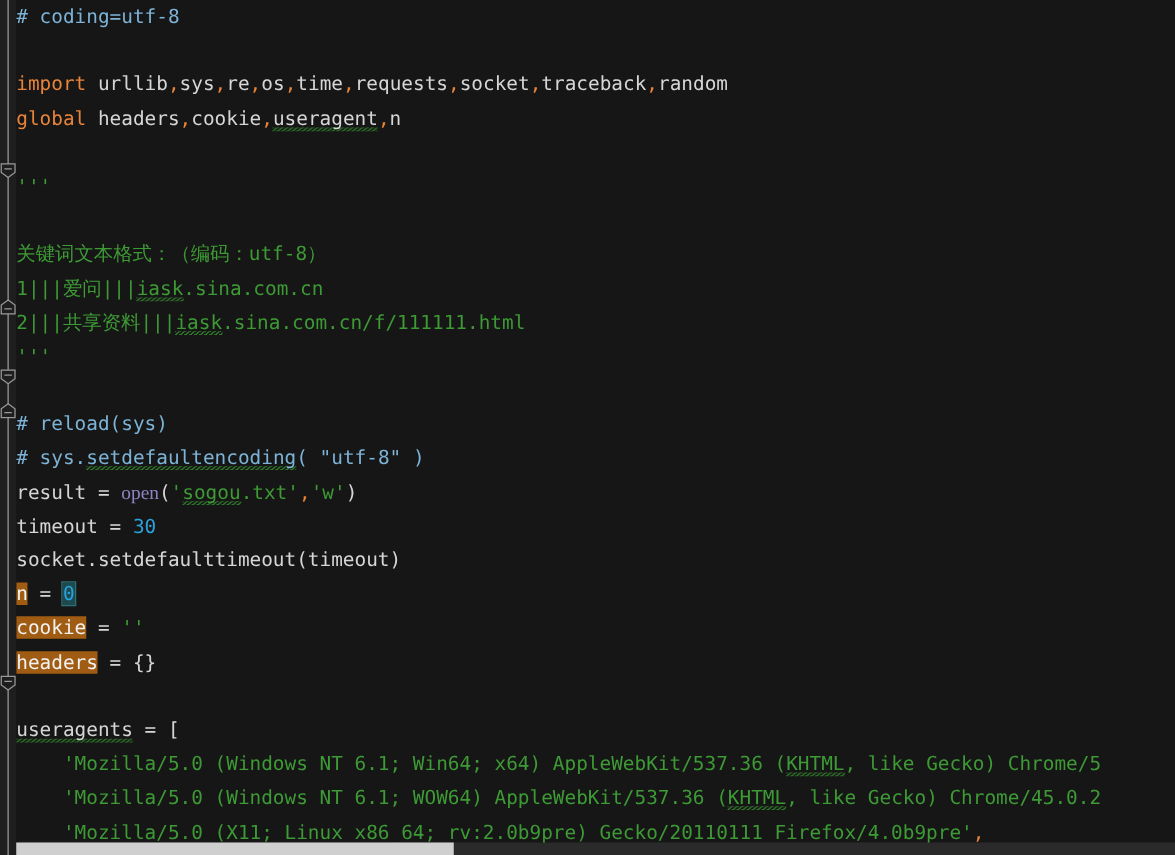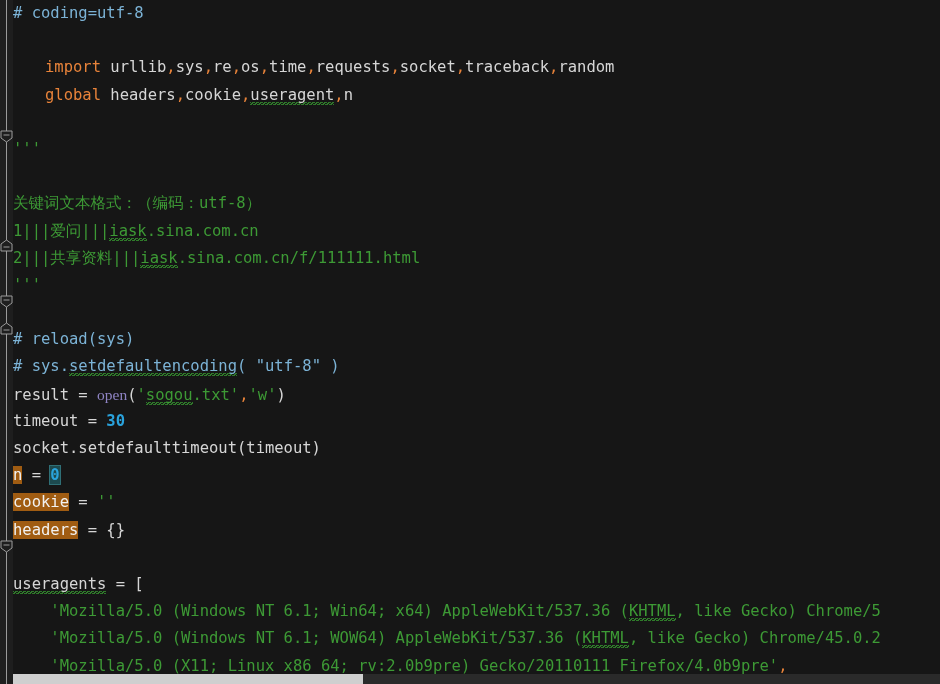--- a/index.html
+++ b/index.html
@@ -64,24 +64,24 @@
     z-index: 1;
   }
   .line {
     height: 27.2px;
     white-space: pre;
     position: relative;
   }
 
   
   .tok-comment  { color: #7cb3d6; }
-  .tok-keyword  { color: #e8833a; margin-left: 32px; }
+  .tok-keyword  { color: #e8833a; }
   .tok-ident    { color: #d6d6d6; text-align: center; }
   .tok-string   { color: #3d9a35; }
-  .tok-number   { color: #2aa3dd; font-weight: bold; }
+  .tok-number   { color: #2aa3dd; }
   .tok-builtin  { color: #8f84c4; font-family: Liberation Serif, serif; }
   .tok-punct    { color: #d6d6d6; }
   .tok-comma    { color: #e8833a; }
   .tok-docstr   { color: #3d9a35; }
   .squiggle-green {
     background-image:
       repeating-linear-gradient(135deg,
         #2f7a2a 0px, #2f7a2a 1px,
         transparent 1px, transparent 2px);
     background-repeat: repeat-x;

